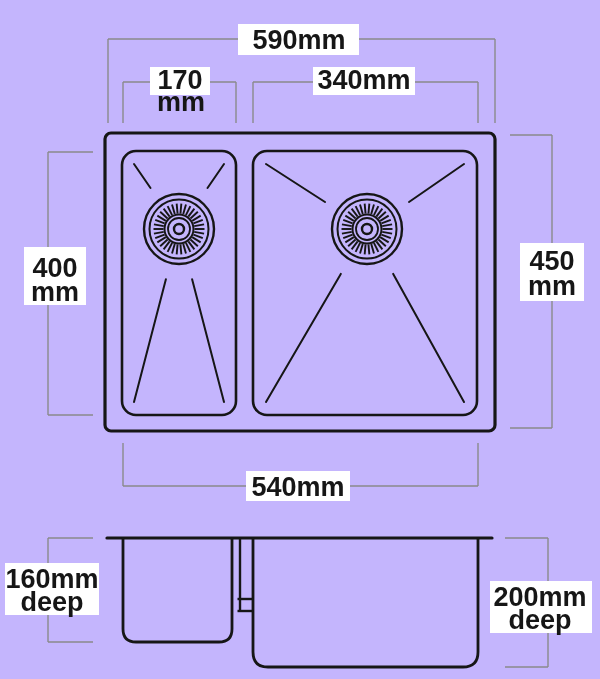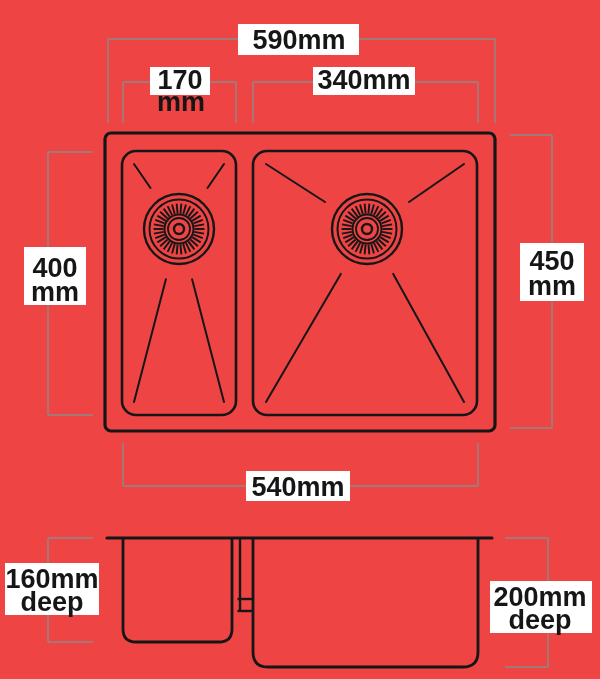--- a/index.html
+++ b/index.html
@@ -1,16 +1,16 @@
 <!DOCTYPE html>
 <html><head>
 <meta charset="utf-8">
 <style>
   html,body{margin:0;padding:0;background:#ffffff;}
-  .stage{position:relative;width:600px;height:679px;background:#ef4444;overflow:hidden;}
+  .stage{position:relative;width:600px;height:679px;background:#c4b5fd;overflow:hidden;}
   svg{display:block;}
   text{font-family:"Liberation Sans",sans-serif;font-weight:600;fill:#161616;}
   .dim-text{font-size:27px;letter-spacing:0px;}
   .draw{stroke:#161616;fill:none;}
   .dim{stroke:#8a8a8a;stroke-width:1.4;fill:none;}
   .mask{fill:#ffffff;stroke:none;}
 </style>
 </head>
 <body>
 

